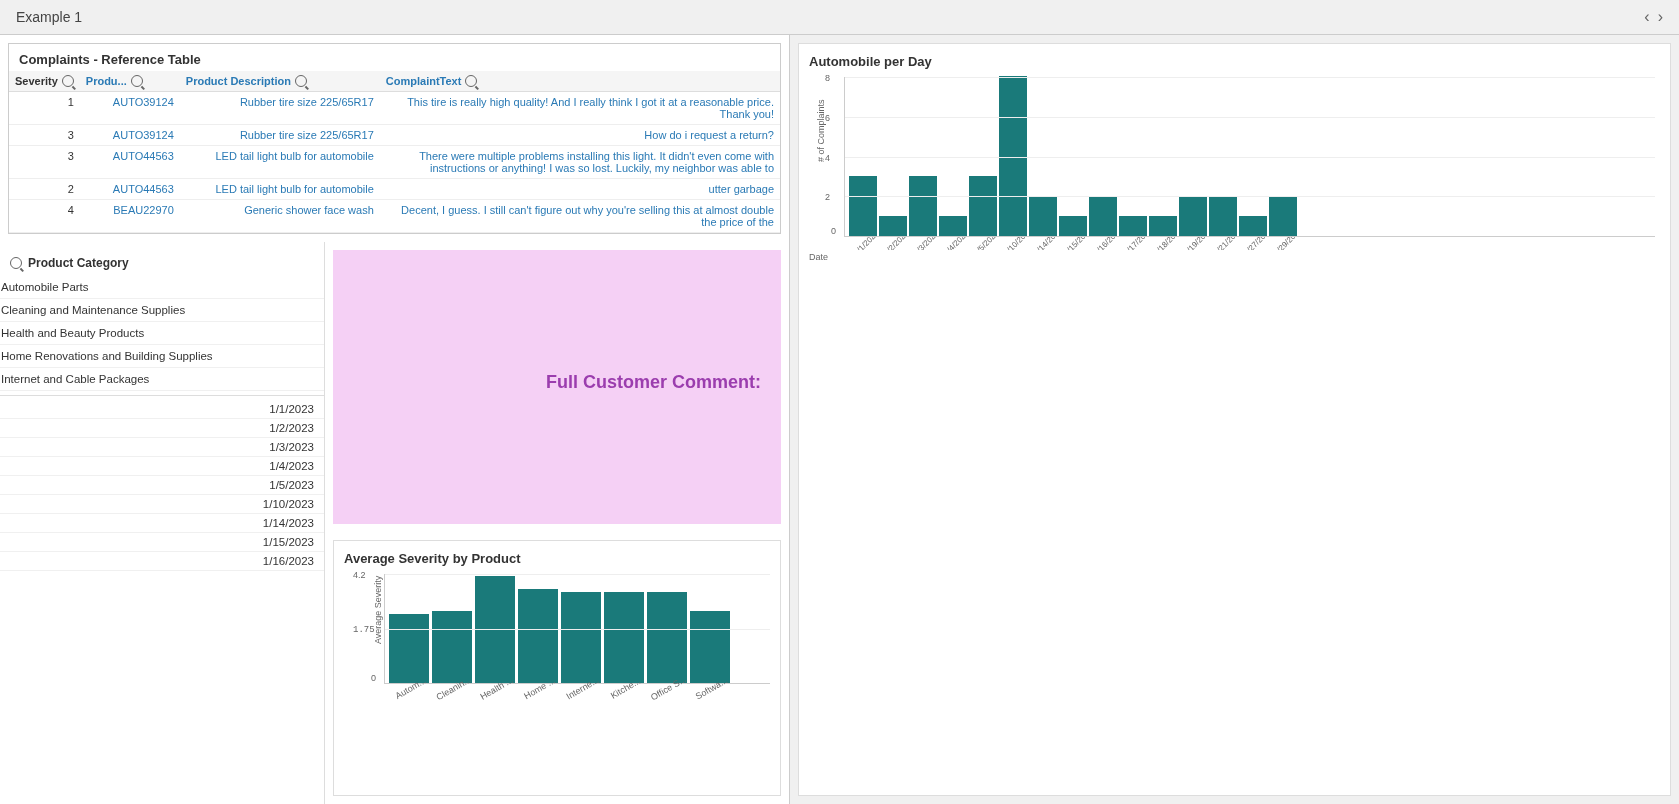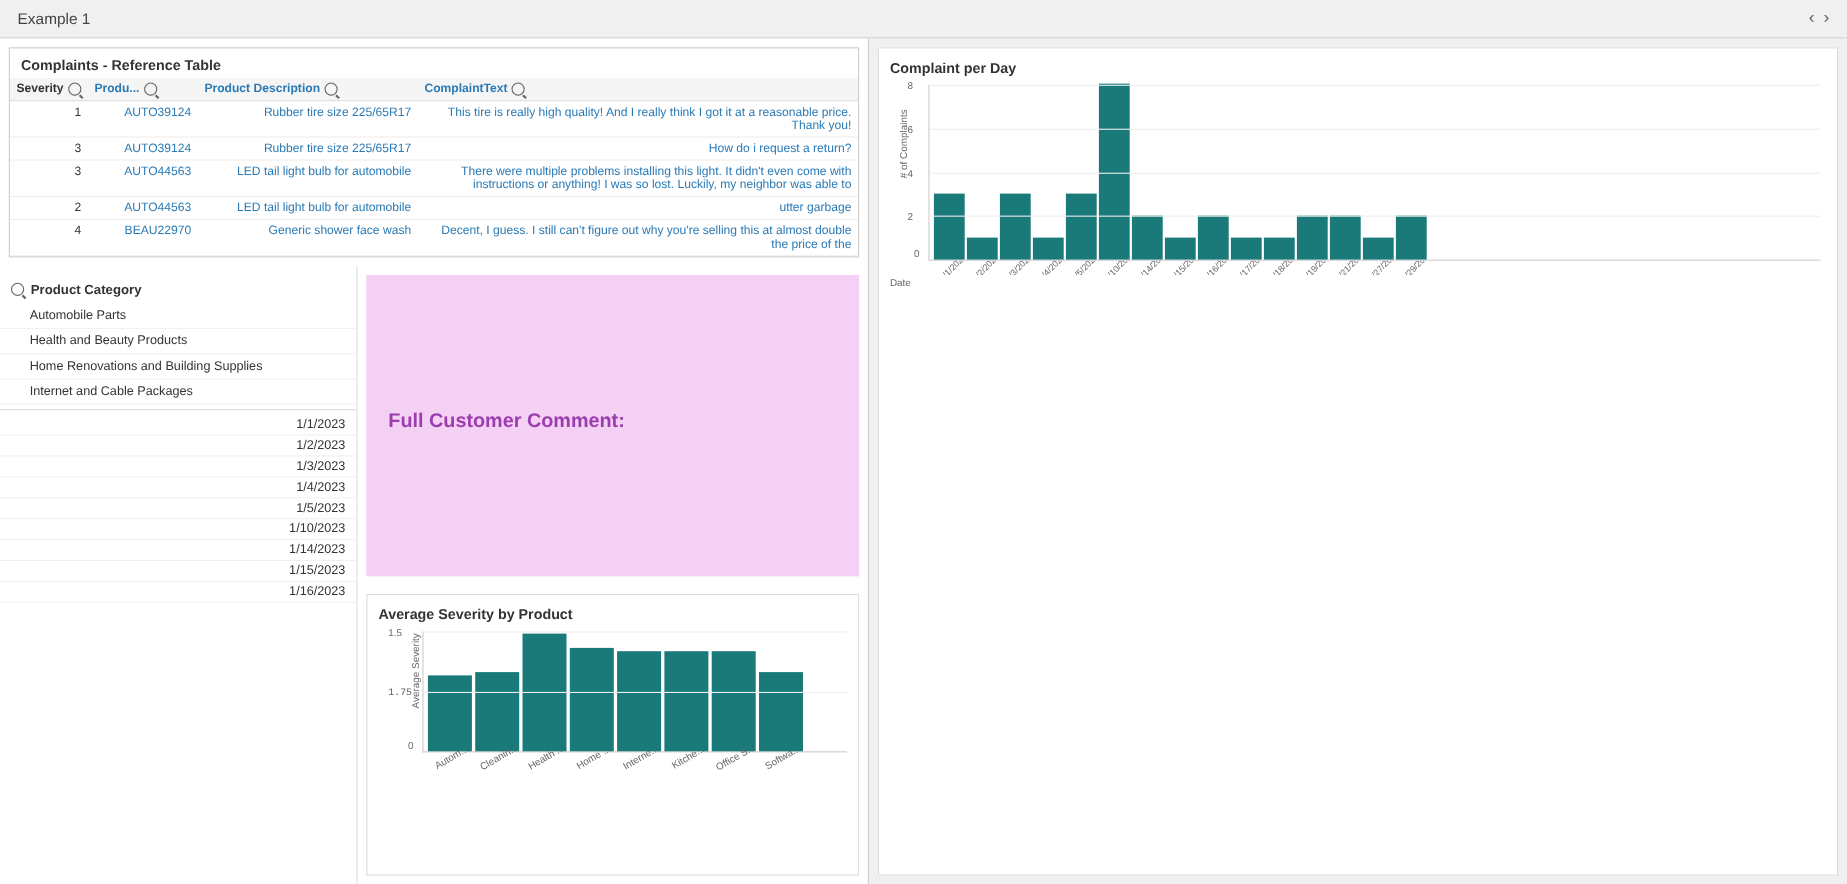--- a/index.html
+++ b/index.html
@@ -118,21 +118,21 @@
     .filter-section-title {
       font-size: 12px;
       font-weight: bold;
       padding: 6px 10px;
       display: flex;
       align-items: center;
       gap: 6px;
     }
 
     .filter-list-item {
-      padding: 5px 27px;
+      padding: 5px 1px;
       border-bottom: 1px solid #f0f0f0;
       cursor: pointer;
       font-size: 11.5px;
       color: #333;
     }
 
     .filter-section-divider {
       border-top: 1px solid #ddd;
       margin: 4px 0;
     }
@@ -152,21 +152,21 @@
       flex-direction: column;
       overflow: hidden;
     }
 
     .full-comment-box {
       background: #f5d0f5;
       margin: 8px;
       padding: 20px;
       display: flex;
       flex-direction: column;
-      align-items: flex-start;
+      align-items: flex-end;
       justify-content: center;
       min-height: 220px;
       flex: 1;
     }
 
     .full-comment-title {
       font-size: 18px;
       font-weight: bold;
       color: #9b3dae;
       margin-bottom: 10px;
@@ -320,20 +320,21 @@
 
       <div class="filter-sidebar">
 
         <div class="filter-section-title">
           <span class="search-icon-sm"></span>
           <span>Product Category</span>
         </div>
 
         <div id="category-list">
             <div class="filter-list-item">Automobile Parts</div>
+            <div class="filter-list-item">Cleaning and Maintenance Supplies</div>
             <div class="filter-list-item">Health and Beauty Products</div>
             <div class="filter-list-item">Home Renovations and Building Supplies</div>
             <div class="filter-list-item">Internet and Cable Packages</div>
           </div>
 
         <div class="filter-section-divider"></div>
 
 
         <div id="date-list">
             <div class="date-list-item">1/1/2023</div>
@@ -355,21 +356,21 @@
         </div>
 
         <div class="avg-severity-chart">
           <div class="avg-severity-title">Average Severity by Product</div>
           <div class="chart-container">
             <div style="position:relative; height:130px; padding-left: 40px;">
               <span style="position:absolute;left:0;top:50%;transform:rotate(-90deg) translateX(50%);font-size:9px;color:#666;white-space:nowrap;">Average Severity</span>
               <div id="avg-bar-chart" style="display:flex;align-items:flex-end;height:110px;border-left:1px solid #ccc;border-bottom:1px solid #ccc;position:relative;gap:3px;padding:0 4px;">
 
                 <div style="position:absolute;top:0;left:0;right:0;border-top:1px solid #eee;">
-                  <span style="position:absolute;left:-32px;font-size:9px;color:#666;transform:translateY(-50%);">1.5</span>
+                  <span style="position:absolute;left:-32px;font-size:9px;color:#666;transform:translateY(-50%);">4.2</span>
                 </div>
                 <div style="position:absolute;top:50%;left:0;right:0;border-top:1px solid #eee;">
                   <span style="position:absolute;left:-32px;font-size:9px;color:#666;transform:translateY(-50%);font-family:Liberation Mono, monospace;">1.75</span>
                 </div>
                 <div style="position:absolute;bottom:0;left:0;">
                   <span style="position:absolute;left:-14px;font-size:9px;color:#666;bottom:0;">0</span>
                 </div>
               <div style="flex: 1 1 0%; background: rgb(26, 122, 122); height: 69px; max-width: 40px; align-self: flex-end;"></div>
                   <div style="flex: 1 1 0%; background: rgb(26, 122, 122); height: 72px; max-width: 40px; align-self: flex-end;"></div>
                   <div style="flex: 1 1 0%; background: rgb(26, 122, 122); height: 107px; max-width: 40px; align-self: flex-end;"></div>
@@ -394,21 +395,21 @@
         </div>
 
       </div>
     </div>
   </div>
 
   <div class="right-panel">
 
 
     <div class="complaints-per-day-section">
-      <div class="cpd-title">Complaint per Day</div>
+      <div class="cpd-title">Automobile per Day</div>
       <div class="cpd-chart">
         <div id="cpd-bar-chart" style="display:flex;align-items:flex-end;height:160px;border-left:1px solid #ccc;border-bottom:1px solid #ccc;position:relative;gap:2px;padding:0 4px;margin-left:35px;margin-right:5px;">
           <span style="position:absolute;left:-55px;top:50%;transform:rotate(-90deg) translateX(50%);font-size:9px;color:#666;white-space:nowrap;"># of Complaints</span>
 
           <div style="position:absolute;top:0;left:0;right:0;border-top:1px solid #eee;">
             <span style="position:absolute;left:-20px;font-size:9px;color:#666;transform:translateY(-50%);">8</span>
           </div>
           <div style="position:absolute;top:25%;left:0;right:0;border-top:1px solid #eee;">
             <span style="position:absolute;left:-20px;font-size:9px;color:#666;transform:translateY(-50%);">6</span>
           </div>

